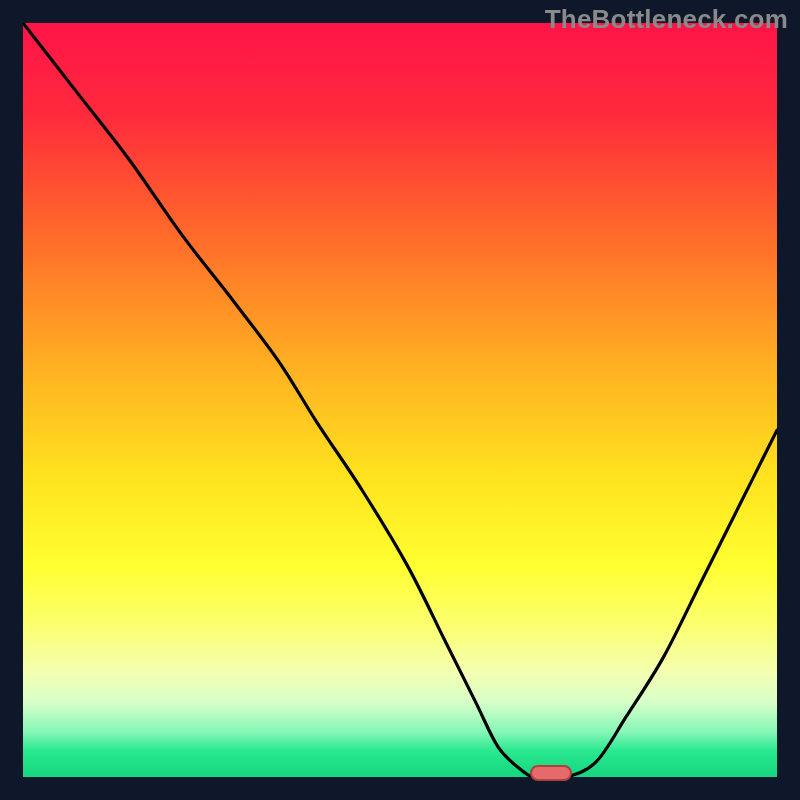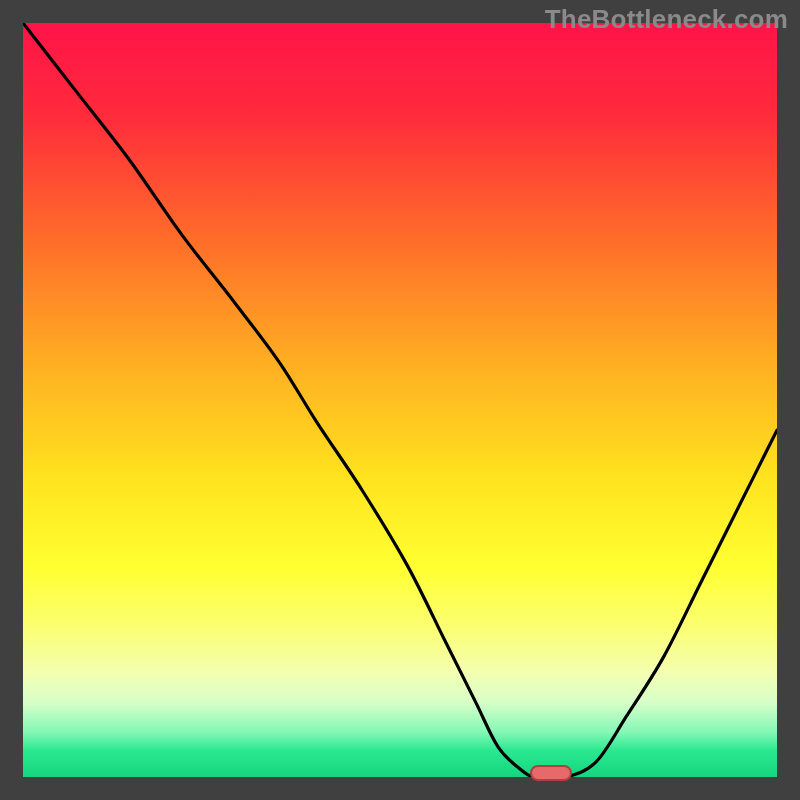--- a/index.html
+++ b/index.html
@@ -9,21 +9,21 @@
     height: 800px;
     background: #000;
     overflow: hidden;
   }
   .frame {
     position: absolute;
     left: 0;
     top: 0;
     width: 800px;
     height: 800px;
-    background: #404040;
+    background: #0f172a;
   }
   .plot {
     position: absolute;
     left: 23px;
     top: 23px;
     width: 754px;
     height: 754px;
   }
   .watermark {
     position: absolute;

